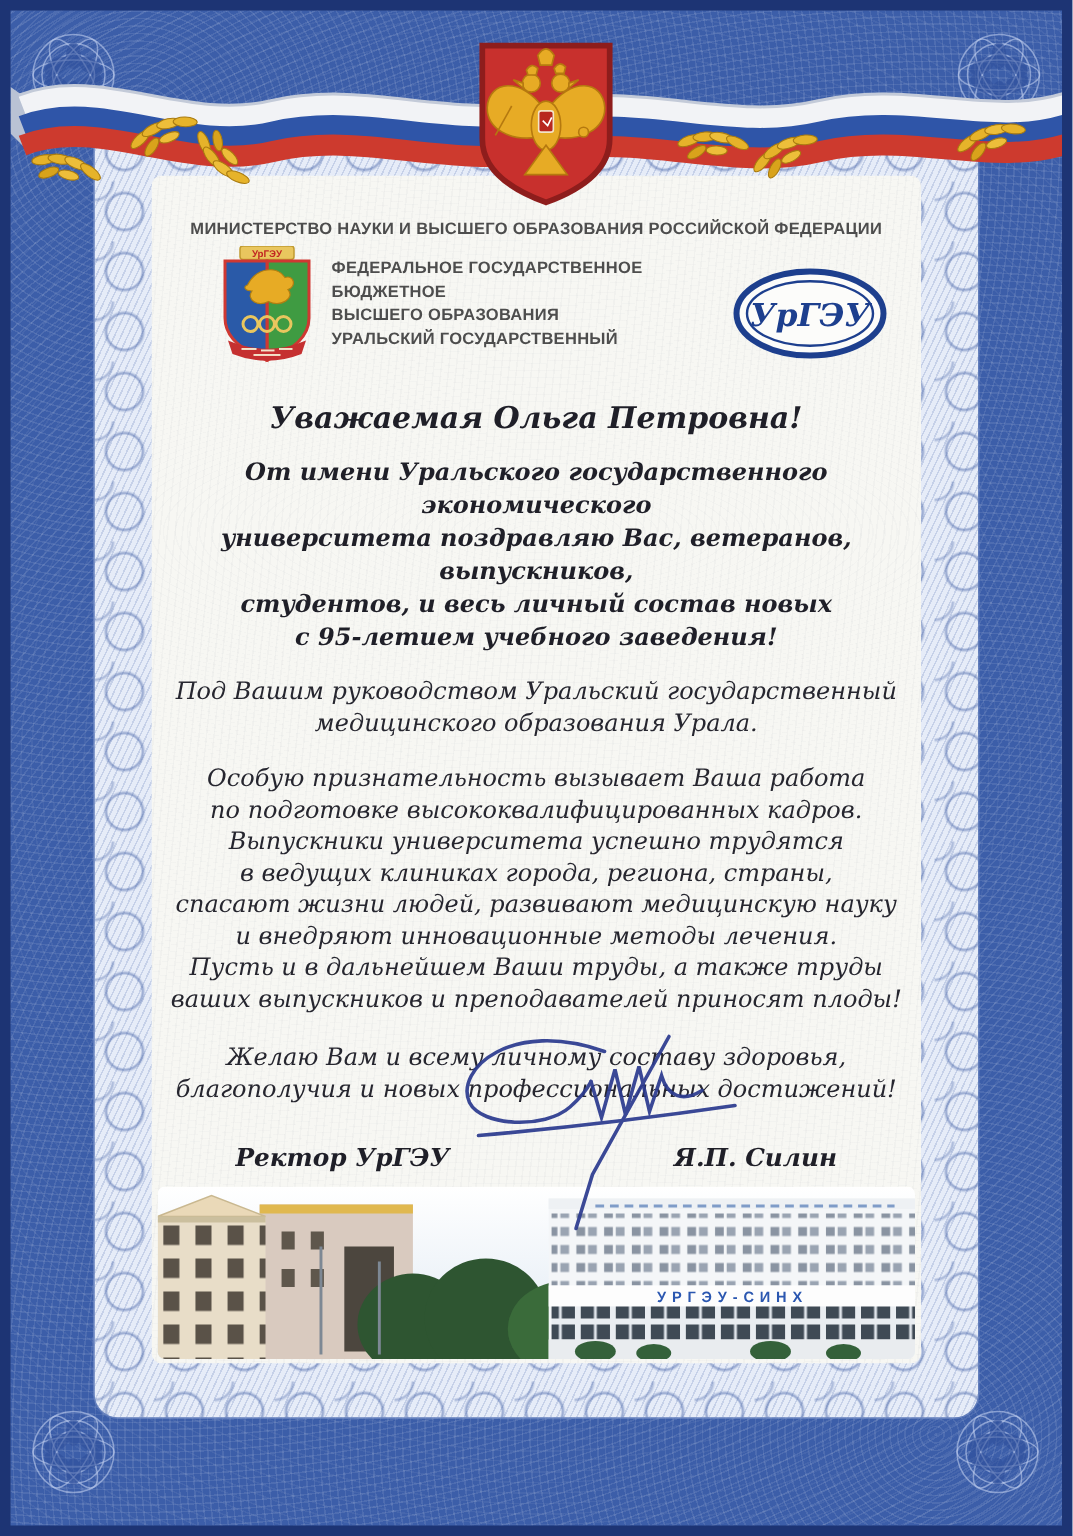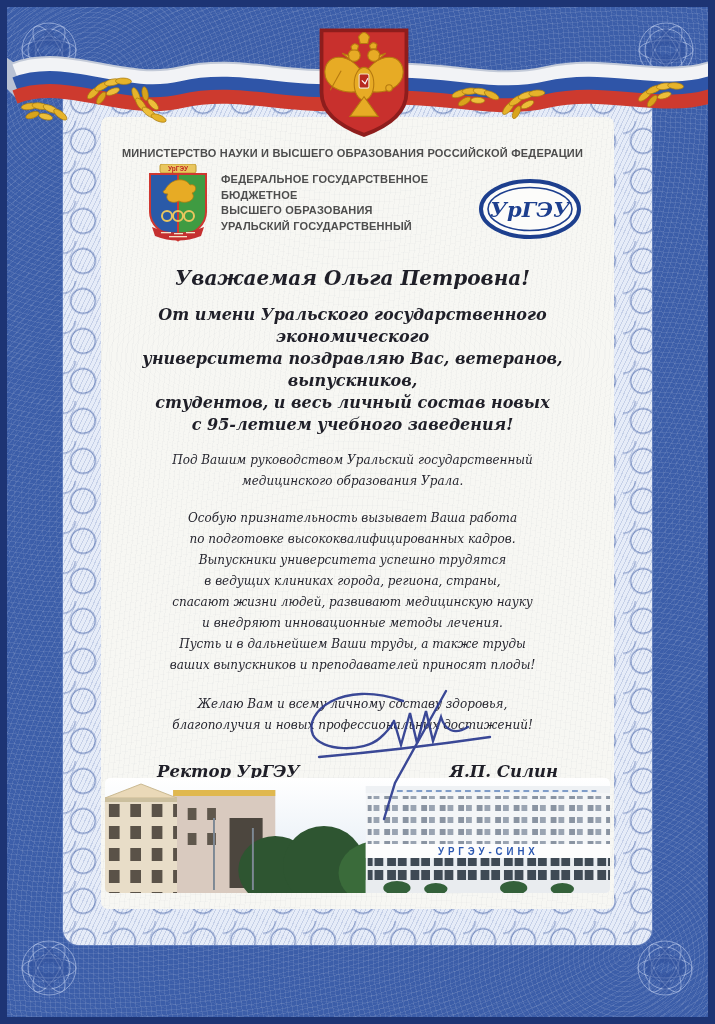--- a/index.html
+++ b/index.html
@@ -16,43 +16,43 @@
     background-image:
       radial-gradient(circle at 20px 20px, rgba(47,79,155,0) 11px, rgba(47,79,155,.5) 12px, rgba(47,79,155,0) 14px),
       radial-gradient(circle at 0px 0px, rgba(47,79,155,0) 11px, rgba(47,79,155,.38) 12px, rgba(47,79,155,0) 14px),
       repeating-linear-gradient(115deg, rgba(70,100,170,.20) 0 1px, transparent 1px 4px);
     background-size:40px 40px,40px 40px,auto;
     box-shadow:0 0 0 1px rgba(120,145,200,.6);}
   .rosette{position:absolute;width:70px;height:70px;z-index:1;}
   .rosette.tl{left:7px;top:8px}.rosette.tr{right:7px;top:8px}
   .rosette.bl{left:7px;bottom:14px}.rosette.br{right:8px;bottom:14px}
   .paper{position:absolute;left:94px;right:94px;top:110px;bottom:108px;z-index:2;
-    background-color:#f7f7f3;border-radius:7px;padding:26px 10px 0 0;box-sizing:border-box;
+    background-color:#f7f7f3;border-radius:7px;padding:26px 0 0 0;box-sizing:border-box;
     background-image:
       repeating-linear-gradient(96deg, rgba(160,165,175,.07) 0 1px, transparent 1px 5px),
       repeating-radial-gradient(ellipse 420px 120px at 50% 30%, rgba(130,140,160,.04) 0 1px, transparent 1px 8px);}
   .ministry{margin:4px auto 0;width:96%;text-align:center;font-size:11px;line-height:13px;
     font-weight:700;color:#4d4d4d;letter-spacing:.2px;}
   .inst-row{position:relative;margin-top:10px;height:78px;}
   .inst-text{position:absolute;left:120px;right:110px;top:2px;
     font-size:11px;line-height:15.5px;font-weight:700;color:#4d4d4d;letter-spacing:.2px;}
   .emblem-left{position:absolute;left:44px;top:-6px;}
   .logo-right{position:absolute;right:22px;top:8px;}
   .body-text{font-family:"DejaVu Serif",serif;font-style:italic;color:#26262f;}
   .salutation{margin-top:18px;text-align:center;font-family:"DejaVu Serif",serif;font-style:italic;
     font-weight:700;font-size:20px;color:#1f1f28;}
   .para{margin-top:14px;}
-  .para-line{text-align:center;font-size:12px;line-height:21px;}
+  .para-line{text-align:center;font-size:16px;line-height:21px;}
   .para.bold .para-line{font-weight:700;font-size:16px;line-height:22px;color:#1f1f28;}
   .para.p3{margin-top:16px}.para.p4{margin-top:18px}
   .sig-label{position:absolute;font-family:"DejaVu Serif",serif;font-style:italic;font-weight:700;
     font-size:16.5px;color:#1f1f28;top:645px;}
   .sig-label.pos{left:56px}.sig-label.name{right:56px}
   .signature-svg{position:absolute;left:182px;top:568px;z-index:3;}
-  .photo{position:absolute;left:4px;right:4px;bottom:16px;height:115px;border-radius:5px;
+  .photo{position:absolute;left:4px;right:4px;bottom:3px;height:115px;border-radius:5px;
     overflow:hidden;}
   .ribbon-svg{position:absolute;left:0;top:36px;width:715px;height:96px;z-index:3;pointer-events:none;}
   .arms-svg{position:absolute;left:308px;top:20px;z-index:4;}
 </style>
 </head>
 <body>
 
 <div class="page">
 
   <div class="chain-band"></div>

